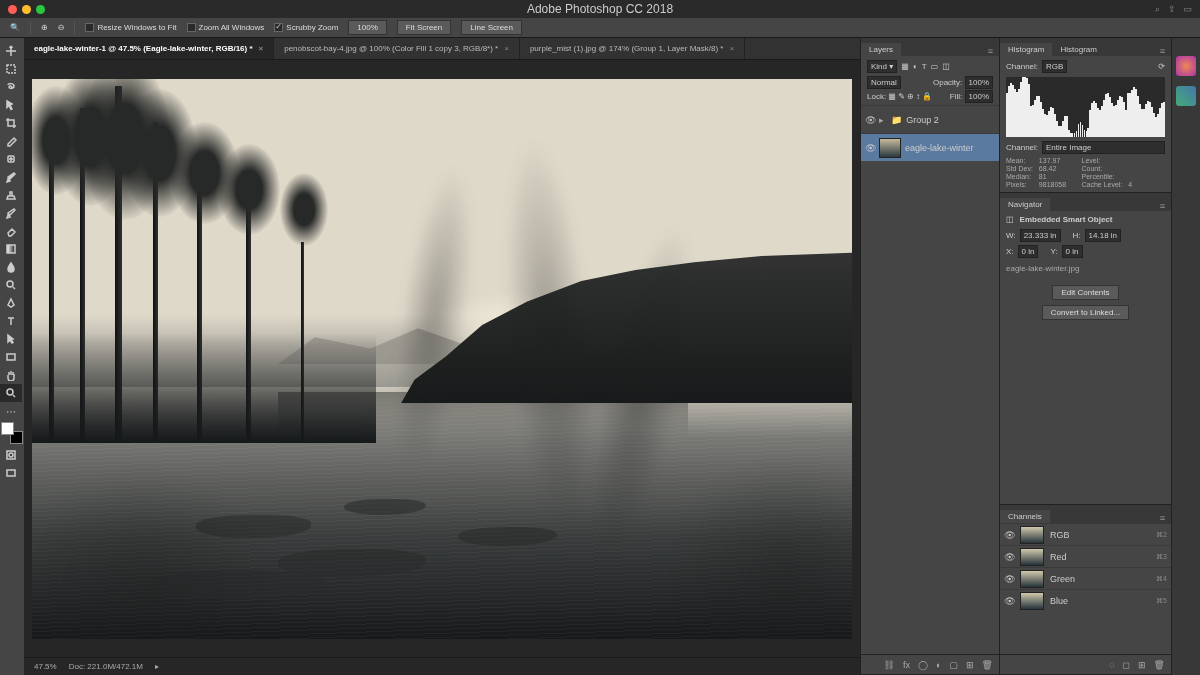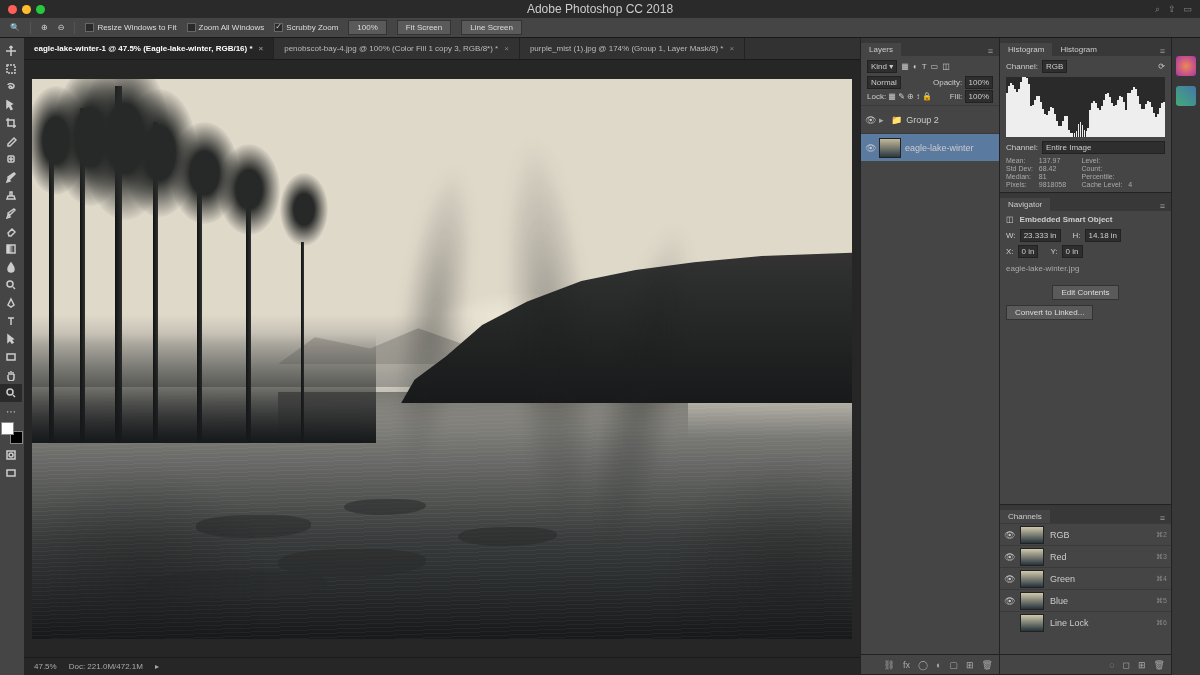--- a/index.html
+++ b/index.html
@@ -482,21 +482,21 @@
               <span class="dropdown">14.18 in</span>
           </div>
           <div class="row" style="margin-top:3px">
             <span>X:</span>
               <span class="dropdown">0 in</span>
             <span style="margin-left:8px">Y:</span>
               <span class="dropdown">0 in</span>
           </div>
           <div style="margin-top:6px;color:#aaa">eagle-lake-winter.jpg</div>
           <div style="text-align:center;margin-top:12px"><span class="btn">Edit Contents</span></div>
-          <div style="margin-top:5px"><span class="btn">Convert to Linked...</span></div>
+          <div style="text-align:center;margin-top:5px"><span class="btn">Convert to Linked...</span></div>
         </div>
       </div>
 
       <div class="panel" style="height:170px">
         <div class="panel-tabs">
             <div class="ptab active">Channels</div>
             <div class="panel-menu">≡</div>
           </div>
         <div id="chan-list">
             <div class="chan-row">
@@ -516,26 +516,20 @@
               <div class="chan-thumb"></div>
               <span>Green</span>
               <span class="chan-key">⌘4</span>
             </div>
             <div class="chan-row">
               <span class="eye">👁</span>
               <div class="chan-thumb"></div>
               <span>Blue</span>
               <span class="chan-key">⌘5</span>
             </div>
-            <div class="chan-row">
-              <span class="eye">&nbsp;&nbsp;</span>
-              <div class="chan-thumb"></div>
-              <span>Line Lock</span>
-              <span class="chan-key">⌘6</span>
-            </div>
           </div>
         <div class="layers-bottom">
           <span>◌</span>
             <span>◻</span>
             <span>⊞</span>
             <span>🗑</span>
         </div>
       </div>
     </div>
 

